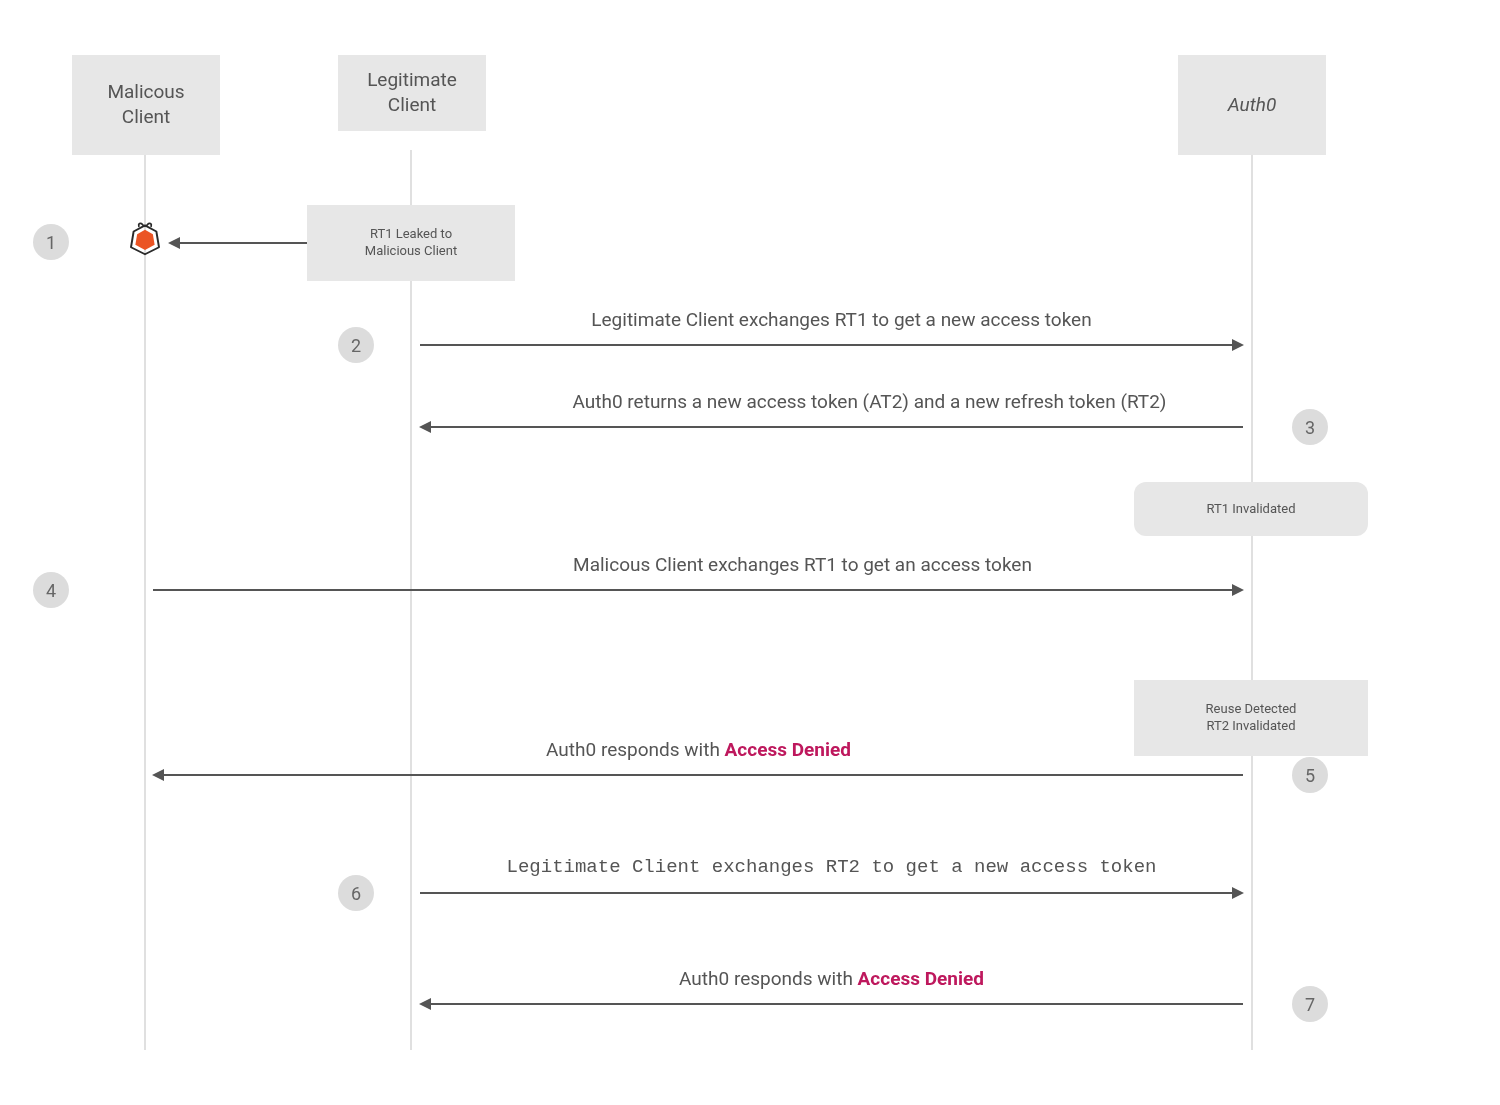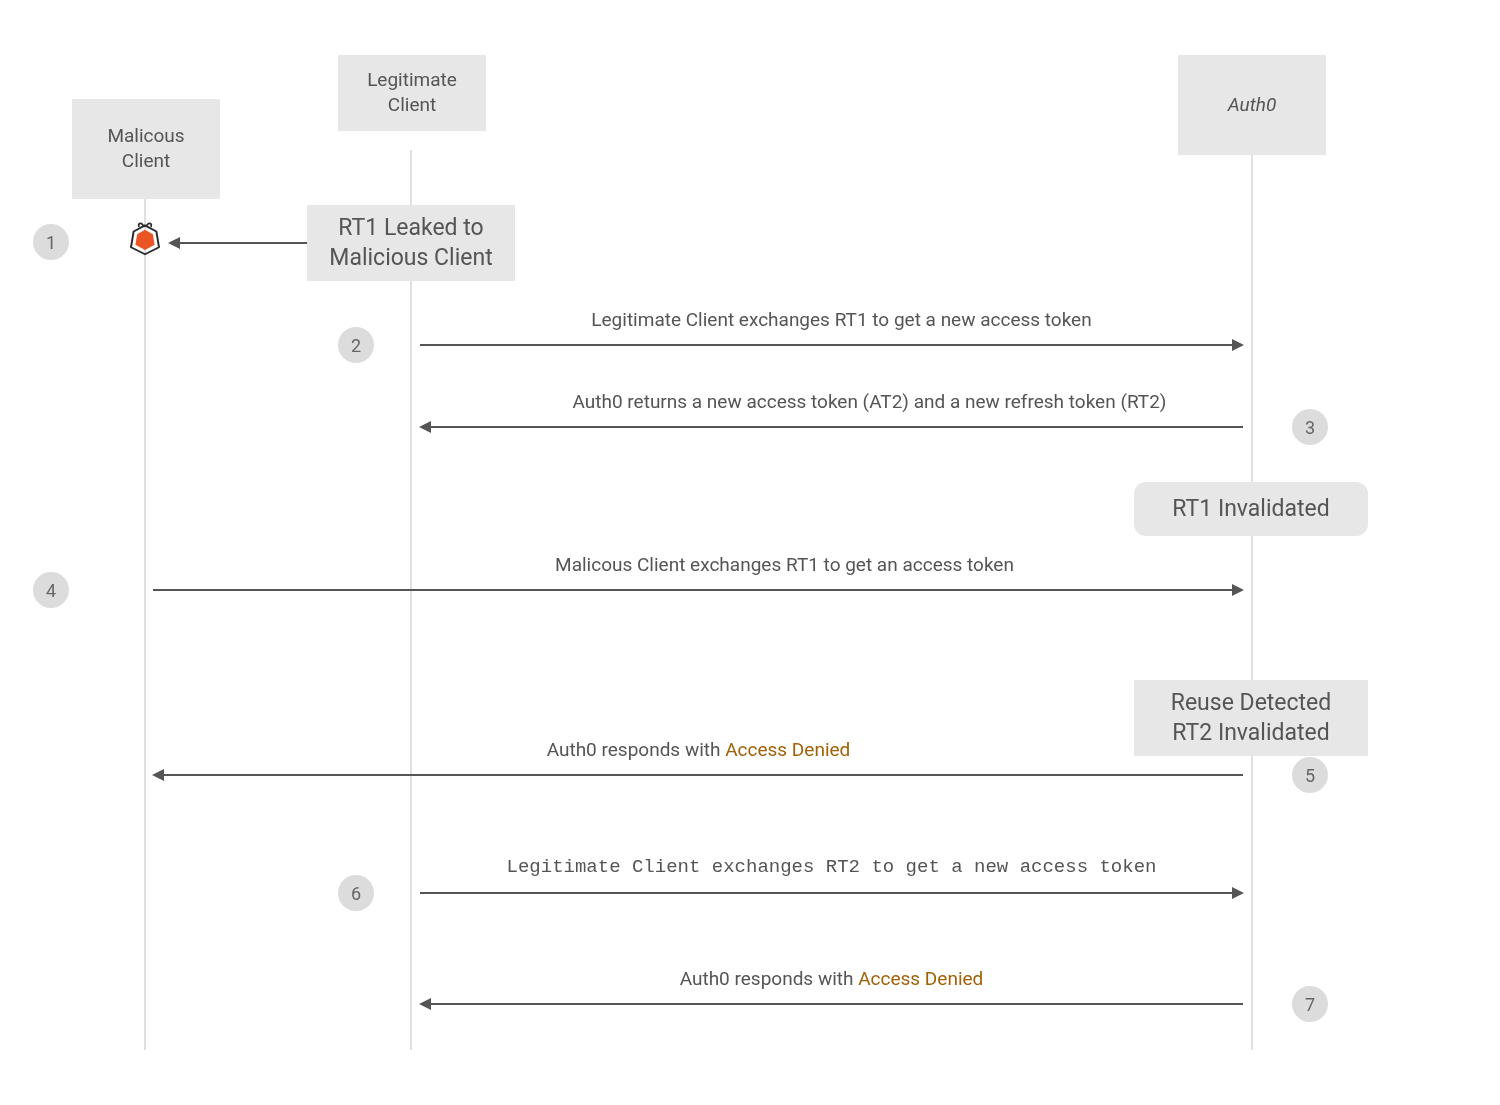--- a/index.html
+++ b/index.html
@@ -37,21 +37,21 @@
     color: #555;
     padding: 0 10px;
   }
   .note-box {
     position: absolute;
     background: #e7e7e7;
     display: flex;
     align-items: center;
     justify-content: center;
     text-align: center;
-    font-size: 23px;
+    font-size: 13px;
     line-height: 1.3;
     color: #555;
     padding: 8px 12px;
   }
   .step-badge {
     position: absolute;
     width: 36px;
     height: 36px;
     border-radius: 50%;
     background: #dcdcdc;
@@ -61,21 +61,21 @@
     justify-content: center;
     font-size: 18px;
   }
   .msg-label {
     position: absolute;
     font-size: 19px;
     color: #555;
     white-space: nowrap;
     text-align: center;
   }
-  .msg-label b { font-weight: 400; color: #a16207; }
+  .msg-label b { font-weight: 700; color: #be185d; }
 
   
   .arrow {
     position: absolute;
     height: 2px;
     background: #555;
   }
   .arrow::after {
     content: "";
     position: absolute;
@@ -104,21 +104,21 @@
 </style>
 </head>
 <body>
 
 <div class="diagram">
 
   <div class="lifeline" style="left:144px;"></div>
   <div class="lifeline" style="left:410px;"></div>
   <div class="lifeline" style="left:1251px;"></div>
 
-  <div class="actor-box" style="left:72px; top:55px; width:148px; height:100px;margin-top:44px;">
+  <div class="actor-box" style="left:72px; top:55px; width:148px; height:100px;">
     <span style="white-space:pre-line;">Malicous
 Client</span>
   </div>
 
   <div class="actor-box" style="left:338px; top:55px; width:148px; height:76px;">
     <span style="white-space:pre-line;">Legitimate
 Client</span>
   </div>
 
   <div class="actor-box" style="left:1178px; top:55px; width:148px; height:100px;font-style:italic;">
@@ -166,21 +166,21 @@
   <div class="arrow left" style="left:421px; top:426px; width:822px;"></div>
 
   <div class="note-box" style="left:1134px; top:482px; width:234px; height:54px;border-radius:12px;">
     <span>RT1 Invalidated</span>
   </div>
 
   <div class="step-badge" style="left:33px; top:572px;">
     <span>4</span>
   </div>
 
-  <div class="msg-label" style="left:145px; top:553px; width:1279px;">
+  <div class="msg-label" style="left:163px; top:553px; width:1279px;">
     <span>Malicous Client exchanges RT1 to get an access token</span>
   </div>
 
   <div class="arrow right" style="left:153px; top:589px; width:1089px;"></div>
 
   <div class="note-box" style="left:1134px; top:645px; width:234px; height:76px;margin-top:35px;">
     <span style="white-space:pre-line;">Reuse Detected
 RT2 Invalidated</span>
   </div>
 

